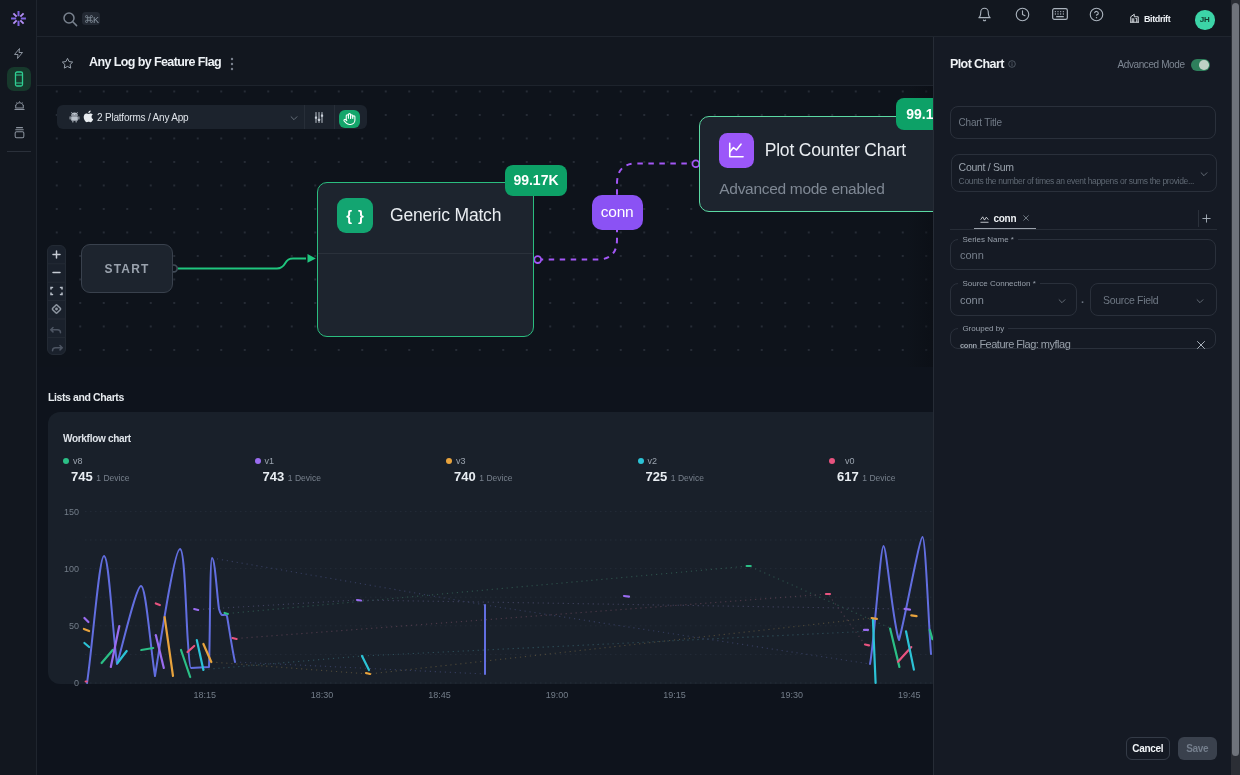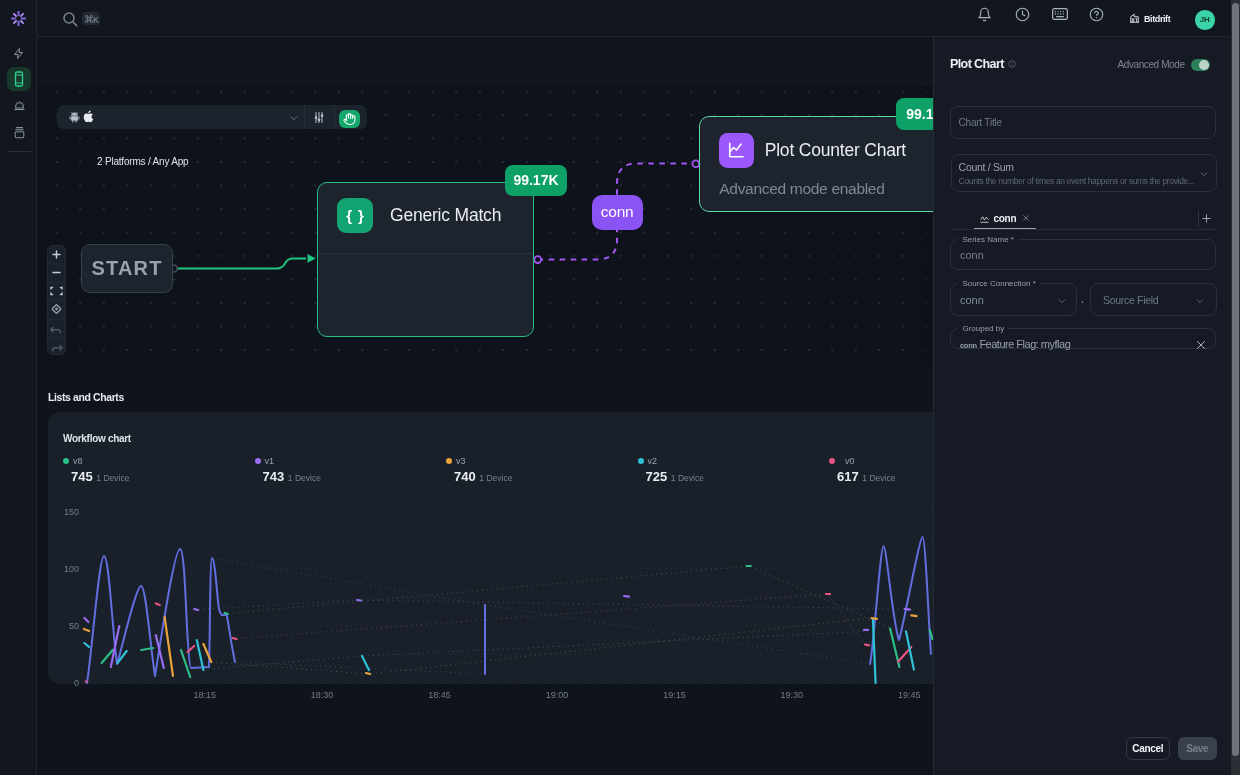--- a/index.html
+++ b/index.html
@@ -80,39 +80,50 @@
         <path d="M3.5 19.5 h17"></path>
         <path d="M12 4.5 v.01 M6.6 6.6 l.01.01 M17.4 6.6 l-.01.01 M4.5 12 h.01 M19.5 12 h.01" stroke-width="1.6"></path>
     </svg>
     <svg class="abs" style="left:12.5px;top:126px" width="13" height="13" viewBox="0 0 24 24" fill="none" stroke="#8a929d" stroke-width="1.9" stroke-linecap="round" stroke-linejoin="round">
       <path d="M6.5 3 h11"></path>
         <path d="M5 7 h14"></path>
         <rect x="4" y="10.5" width="16" height="11" rx="2.5"></rect>
     </svg>
     <div class="abs" style="left:7px;top:151px;width:24px;height:1px;background:#2a303a;"></div>
   </div>
+  <div class="abs" id="titlerow">
+    <svg class="abs" style="left:24px;top:20px" width="13" height="13" viewBox="0 0 24 24" fill="none" stroke="#9aa3ae" stroke-width="1.8" stroke-linejoin="round">
+      <path d="M12 2.5l2.9 5.9 6.6 1-4.7 4.6 1.1 6.5L12 17.4l-5.9 3.1 1.1-6.5L2.5 9.4l6.6-1z"></path>
+    </svg>
+    <div class="abs" style="left:52px;top:18px;font-size:12.5px;font-weight:bold;letter-spacing:-0.6px;color:#eef2f6;">Any Log by Feature Flag</div>
+    <svg class="abs" style="left:193px;top:20px" width="4" height="14" viewBox="0 0 4 14">
+        <circle cx="2" cy="2" r="1.2" fill="#79828e"></circle>
+        <circle cx="2" cy="7" r="1.2" fill="#79828e"></circle>
+        <circle cx="2" cy="12" r="1.2" fill="#79828e"></circle>
+      </svg>
+  </div>
   <div class="abs" id="canvas">
 
     <div class="abs" style="left:20px;top:19px;width:310px;height:24px;background:#1c232d;border-radius:6px;"></div>
     <svg class="abs" style="left:31.5px;top:25px" width="11" height="12" viewBox="0 0 22 24" fill="#b9c1ca">
       <path d="M4.3 9.5 a6.7 6.7 0 0 1 13.4 0 z"></path>
       <path d="M6.5 4.8 L5 2.6 M15.5 4.8 L17 2.6" stroke="#b9c1ca" stroke-width="1.3" stroke-linecap="round"></path>
       <circle cx="8" cy="7" r="0.9" fill="#1c232d"></circle>
         <circle cx="14" cy="7" r="0.9" fill="#1c232d"></circle>
       <rect x="4.3" y="10.7" width="13.4" height="8.6" rx="1.2"></rect>
       <rect x="1.2" y="10.7" width="2" height="6.3" rx="1"></rect>
         <rect x="18.8" y="10.7" width="2" height="6.3" rx="1"></rect>
       <rect x="6.7" y="19.6" width="2.1" height="3.6" rx="1"></rect>
         <rect x="13.2" y="19.6" width="2.1" height="3.6" rx="1"></rect>
     </svg>
     <svg class="abs" style="left:45.5px;top:24px" width="11" height="13" viewBox="0 0 24 28" fill="#e8ecf0">
       <path d="M18.7 14.6c0-3.2 2.6-4.7 2.7-4.8-1.5-2.2-3.8-2.5-4.6-2.5-2-.2-3.8 1.2-4.8 1.2-1 0-2.5-1.2-4.2-1.1-2.1 0-4.1 1.3-5.2 3.2-2.2 3.9-.6 9.6 1.6 12.8 1.1 1.5 2.3 3.3 4 3.2 1.6-.1 2.2-1 4.2-1s2.5 1 4.2 1c1.7 0 2.8-1.6 3.9-3.1 1.2-1.8 1.7-3.5 1.7-3.6-.1 0-3.4-1.3-3.5-5.3z"></path>
       <path d="M15.5 4.9c.9-1.1 1.5-2.6 1.3-4.1-1.3.1-2.9.9-3.8 1.9-.8 1-1.6 2.5-1.4 4 1.5.1 3-.7 3.9-1.8z"></path>
     </svg>
-    <div class="abs" style="left:60px;top:25.5px;font-size:10px;letter-spacing:-0.2px;color:#dee3e9;margin-top:44px;">2 Platforms / Any App</div>
+    <div class="abs" style="left:60px;top:25.5px;font-size:10px;letter-spacing:-0.2px;color:#dee3e9;">2 Platforms / Any App</div>
     <svg class="abs" style="left:252px;top:27px" width="10" height="10" viewBox="0 0 24 24">
         <path d="M5 9 l7 7 7-7" class="chev" stroke="#aab3bd"></path>
       </svg>
     <div class="abs" style="left:266.5px;top:19px;width:1.5px;height:24px;background:#272e38;"></div>
     <div class="abs" style="left:296.5px;top:19px;width:1.5px;height:24px;background:#272e38;"></div>
     <svg class="abs" style="left:276.5px;top:25px" width="10" height="13" viewBox="0 0 16 20" fill="none" stroke="#c8cfd8" stroke-width="1.5" stroke-linecap="round">
       <path d="M3.2 2 v16 M8 2 v16 M12.8 2 v16"></path>
       <rect x="1.4" y="8.4" width="3.6" height="3.6" rx="0.8" fill="#c8cfd8" stroke="none"></rect>
       <rect x="6.2" y="12" width="3.6" height="3.6" rx="0.8" fill="#c8cfd8" stroke="none"></rect>
       <rect x="11" y="5" width="3.6" height="3.6" rx="0.8" fill="#c8cfd8" stroke="none"></rect>
@@ -147,21 +158,21 @@
 
     <svg class="abs" style="left:0;top:0" width="896" height="281" viewBox="0 0 896 281" fill="none">
       <path d="M136.3 182.4 H240 C250 182.4 246 172.4 256 172.4 H269" stroke="#1fc67e" stroke-width="2"></path>
       <path d="M270.5 168 L278.8 172.4 L270.5 176.8 z" fill="#1fc67e"></path>
       <path d="M500.7 173.6 H560 Q580 173.6 580 153.6 V143.4 M580 108.8 V97.4 Q580 77.4 600 77.4 H650.8" stroke="#a257f5" stroke-width="2" stroke-dasharray="5.5 5.5"></path>
       <circle cx="136.8" cy="182.4" r="3.4" stroke="#414b57" stroke-width="1.7" fill="#0e131b"></circle>
       <circle cx="500.7" cy="173.6" r="3.4" stroke="#a257f5" stroke-width="1.8" fill="#0e131b"></circle>
       <circle cx="658.8" cy="77.8" r="3.4" stroke="#a257f5" stroke-width="1.8" fill="#0e131b"></circle>
     </svg>
 
-    <div class="abs" style="left:44px;top:158px;width:92px;height:49px;background:#1d242e;border:1.5px solid #39414d;border-radius:9px;display:flex;align-items:center;justify-content:center;font-size:20px;font-weight:bold;color:#9aa2ad;letter-spacing:1.2px;">START</div>
+    <div class="abs" style="left:44px;top:158px;width:92px;height:49px;background:#1d242e;border:1.5px solid #39414d;border-radius:9px;display:flex;align-items:center;justify-content:center;font-size:12px;font-weight:bold;color:#9aa2ad;letter-spacing:1.2px;">START</div>
 
     <div class="node" style="left:279.6px;top:96.2px;width:217px;height:155px;border:1.5px solid #2bbd7f;">
       <div class="abs" style="left:19.7px;top:14.8px;width:35.5px;height:35.5px;background:#13a571;border-radius:9px;display:flex;align-items:center;justify-content:center;font-size:15px;font-weight:bold;color:#fff;"><span style="margin-right:6px;">{</span>}</div>
       <div class="abs" style="left:72.4px;top:21.5px;font-size:17.5px;letter-spacing:-0.2px;color:#e9edf1;">Generic Match</div>
       <div class="abs" style="left:0;top:69.6px;width:100%;height:1px;background:#2a313b;"></div>
     </div>
     <div class="badge" style="left:467.8px;top:78.5px;width:62.4px;height:31.8px;">99.17K</div>
 
     <div class="abs" style="left:554.6px;top:108.8px;width:51px;height:35px;background:#8b52f4;border-radius:10px;display:flex;align-items:center;justify-content:center;font-size:15.5px;color:#fff;letter-spacing:-0.2px;">conn</div>
 

